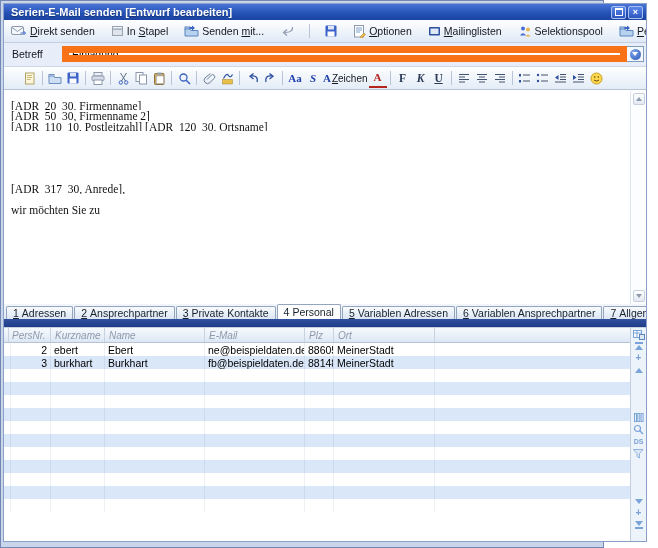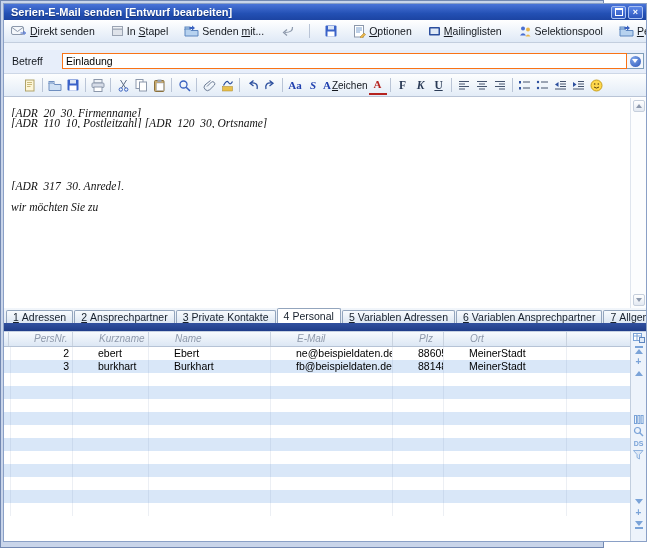--- a/index.html
+++ b/index.html
@@ -21,23 +21,23 @@
 
   
   .toolbar{height:22px;flex:0 0 22px;display:flex;align-items:center;gap:8px;padding:0 3px;
            background:linear-gradient(#ffffff,#dfe9f6);border-bottom:1px solid #c3cede;}
   .tbtn{display:flex;align-items:center;gap:3px;padding:1px 4px;font-size:10.5px;color:#14181f;white-space:nowrap;}
   .key{text-decoration:underline;}
   .vsep{width:1px;height:14px;background:#b9c4d6;margin:0 3px;flex:0 0 1px;}
 
   
   .subjrow{height:20px;flex:0 0 20px;display:flex;align-items:center;background:#e7eefa;
-           padding:1px 2px 2px 8px;border-bottom:1px solid #cdd7e6;margin-top:7px;}
+           padding:1px 2px 2px 8px;border-bottom:1px solid #cdd7e6;}
   .subjrow label{font-size:10.5px;width:50px;color:#14181f;}
-  .subjrow input{flex:1;height:16px;border:1px solid #f97316;font-size:10.5px;padding:0 3px;
+  .subjrow input{flex:1;height:16px;border:7px solid #f97316;font-size:10.5px;padding:0 3px;
                  font-family:"Liberation Sans",sans-serif;background:#fff;box-sizing:border-box;outline:none;}
   .ddbtn{width:17px;height:16px;border:1px solid #7f9db9;border-left:none;background:#f4f7fc;
          display:flex;align-items:center;justify-content:center;box-sizing:border-box;}
   .ddcircle{width:11px;height:11px;border-radius:50%;background:radial-gradient(circle at 35% 30%,#7fa6ea,#2c56b8);
             display:flex;align-items:center;justify-content:center;}
   .ddcircle b{width:0;height:0;border-left:3px solid transparent;border-right:3px solid transparent;
               border-top:4px solid #fff;display:block;}
 
   
   .fmtbar{height:22px;flex:0 0 22px;display:flex;align-items:center;padding:0 17px;
@@ -45,21 +45,21 @@
   .fico{min-width:16px;height:18px;display:flex;align-items:center;justify-content:center;font-size:11px;padding:0 1px;}
   .blet{color:#1f3fae;font-family:"Liberation Serif",serif;font-weight:bold;font-size:11px;}
   .slet{color:#1f3fae;font-family:"Liberation Serif",serif;font-weight:bold;font-style:italic;}
   .zlabel{font-size:10px;color:#14181f;margin-left:1px;}
   .reda{color:#b5231f;font-family:"Liberation Serif",serif;font-weight:bold;border-bottom:2px solid #b5231f;line-height:10px;}
   .dlet{color:#2a3a55;font-family:"Liberation Serif",serif;font-weight:bold;font-size:11.5px;}
 
   
   .editor{flex:1;display:flex;background:#fff;border-top:1px solid #fff;overflow:hidden;}
   .lines{flex:1;padding:9px 4px 0 7px;font-family:"Liberation Serif",serif;font-size:11.5px;color:#101010;overflow:hidden;}
-  .line{height:10.4px;white-space:pre;overflow:hidden;font-style:italic;}
+  .line{height:10.4px;white-space:pre;overflow:hidden;}
   .vscroll{width:15px;flex:0 0 15px;border-left:1px solid #dfe5ee;background:#fcfdfe;
            display:flex;flex-direction:column;justify-content:space-between;align-items:center;padding:2px 0;}
   .sbtn{width:12px;height:12px;background:linear-gradient(#fff,#e3e9f2);border:1px solid #c6cfdc;border-radius:2px;
         display:flex;align-items:center;justify-content:center;box-sizing:border-box;}
   .tri-up-g{width:0;height:0;border-left:3px solid transparent;border-right:3px solid transparent;border-bottom:4px solid #8d99ad;}
   .tri-dn-g{width:0;height:0;border-left:3px solid transparent;border-right:3px solid transparent;border-top:4px solid #8d99ad;}
 
   
   .tabstrip{height:15px;flex:0 0 15px;display:flex;align-items:flex-end;background:linear-gradient(#f2f6fb,#e2eaf4);padding-left:2px;}
   .tab{height:13px;display:flex;align-items:center;padding:0 6px;font-size:10.5px;color:#17202c;
@@ -67,21 +67,21 @@
        border-radius:2px 2px 0 0;margin-right:1px;white-space:nowrap;box-sizing:border-box;}
   .tab .num{text-decoration:underline;margin-right:3px;}
   .tab.active{height:15px;background:#fff;z-index:2;}
   .tab.active .num{text-decoration:none;}
   .tabfill{flex:1;height:15px;background:linear-gradient(#31509f,#22418f);}
   .navyband{height:8px;flex:0 0 8px;background:linear-gradient(#31509f,#1f3c88);}
 
   
   .tablewrap{flex:1;display:flex;background:#fff;overflow:hidden;border-top:1px solid #c6d1e2;}
   .tmain{flex:1;display:flex;flex-direction:column;overflow:hidden;}
-  .cols{display:grid;grid-template-columns:4px 43px 54px 100px 100px 29px 101px 1fr;gap:22px;}
+  .cols{display:grid;grid-template-columns:4px 43px 54px 100px 100px 29px 101px 1fr;}
   .thead{height:14px;flex:0 0 14px;background:linear-gradient(#f7fafd,#dce7f4);border-bottom:1px solid #b6c3d6;}
   .th{font-size:10px;font-style:italic;color:#8e99ab;padding-left:4px;border-right:1px solid #c9d3e0;
       display:flex;align-items:center;overflow:hidden;white-space:nowrap;}
   .trow{height:13px;flex:0 0 13px;font-size:10.5px;color:#000;background:#fff;}
   .trow.alt{background:#d9e7f8;}
   .td{padding:0 3px;display:flex;align-items:center;border-right:1px solid rgba(120,145,180,.14);
       overflow:hidden;white-space:nowrap;}
   .td.num{justify-content:flex-end;}
 
   
@@ -333,20 +333,21 @@
             <circle cx="4.7" cy="5" r="0.8" fill="#5a4210"></circle>
             <circle cx="8.3" cy="5" r="0.8" fill="#5a4210"></circle>
             <path d="M4 8 q2.5 2.2 5 0" stroke="#5a4210" fill="none"></path>
           </svg>
         </span>
   </div>
 
   <div class="editor">
     <div class="lines">
       <div class="line">[ADR_20_30, Firmenname]</div>
+      <div class="line">[ADR_50_30, Firmenname 2]</div>
       <div class="line">[ADR_110_10, Postleitzahl] [ADR_120_30, Ortsname]</div>
       <div class="line"></div>
       <div class="line"></div>
       <div class="line"></div>
       <div class="line"></div>
       <div class="line"></div>
       <div class="line">[ADR_317_30, Anrede],</div>
       <div class="line"></div>
       <div class="line">wir möchten Sie zu</div>
     </div>

